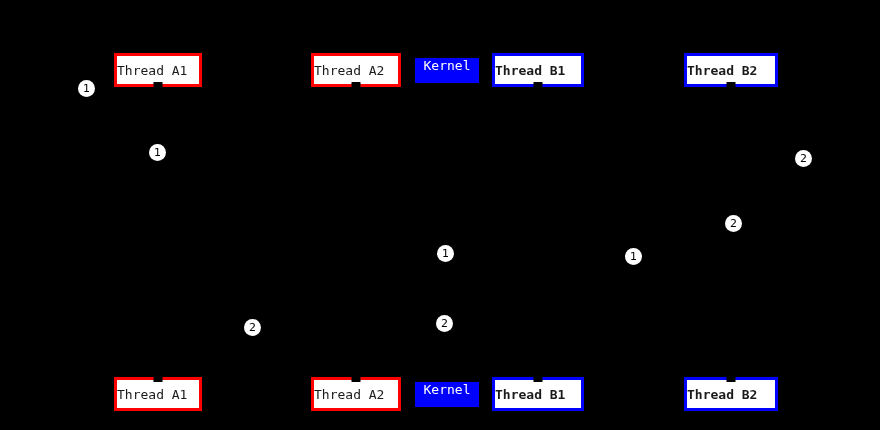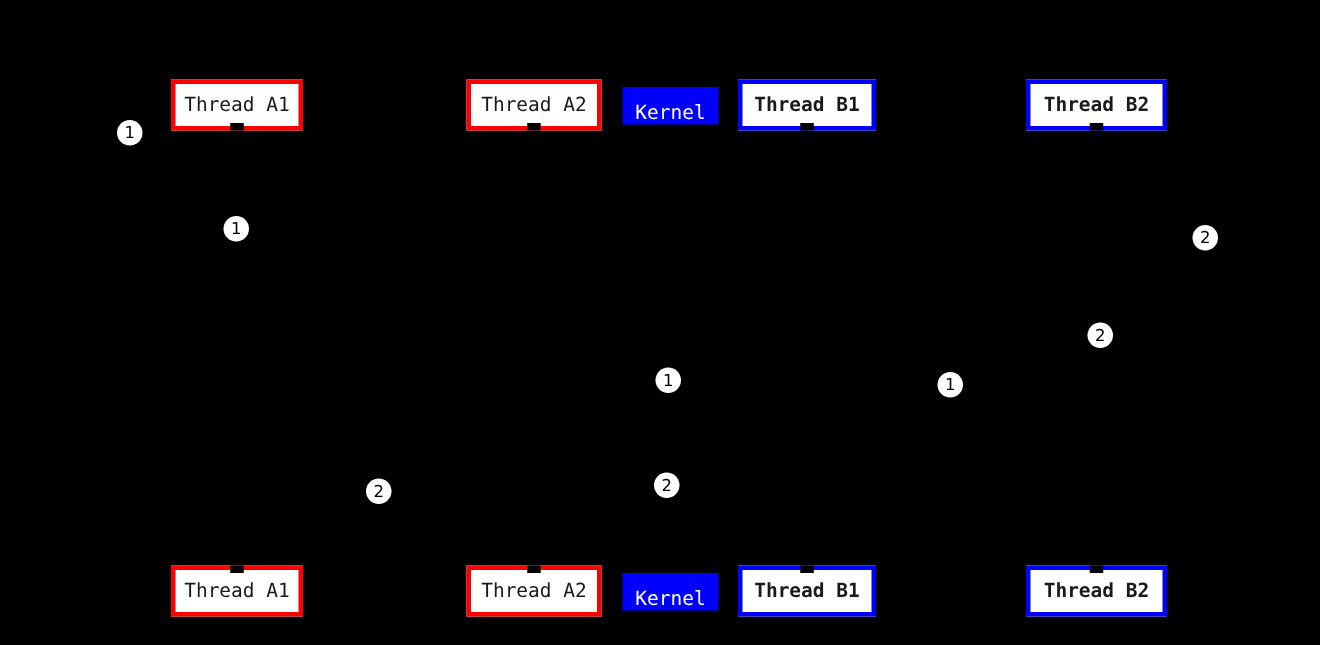--- a/index.html
+++ b/index.html
@@ -12,37 +12,37 @@
   }
   .stage { position: absolute; inset: 0; }
 
   
   .tbox {
     position: absolute;
     box-sizing: border-box;
     height: 34px;
     background: #ffffff;
     border: 3px solid #ffffff;
-    display: flex; align-items: center; justify-content: center;
+    display: flex; align-items: center; justify-content: flex-start;
   }
   .tbox.red  { border-color: #ff0000; }
   .tbox.blue { border-color: #0000ff; font-weight: bold; }
   .lbl {
     font-size: 13px;
     color: #1a1a1a;
     white-space: nowrap;
   }
 
   
   .kbox {
     position: absolute;
     box-sizing: border-box;
     height: 25px;
     background: #0000ff;
-    display: flex; align-items: flex-end; justify-content: center;
+    display: flex; align-items: flex-start; justify-content: center;
   }
   .kbox .lbl { color: #ffffff; }
 
   
   .stub {
     position: absolute;
     left: 50%; transform: translateX(-50%);
     width: 9px; height: 5px;
     background: #000000;
   }

